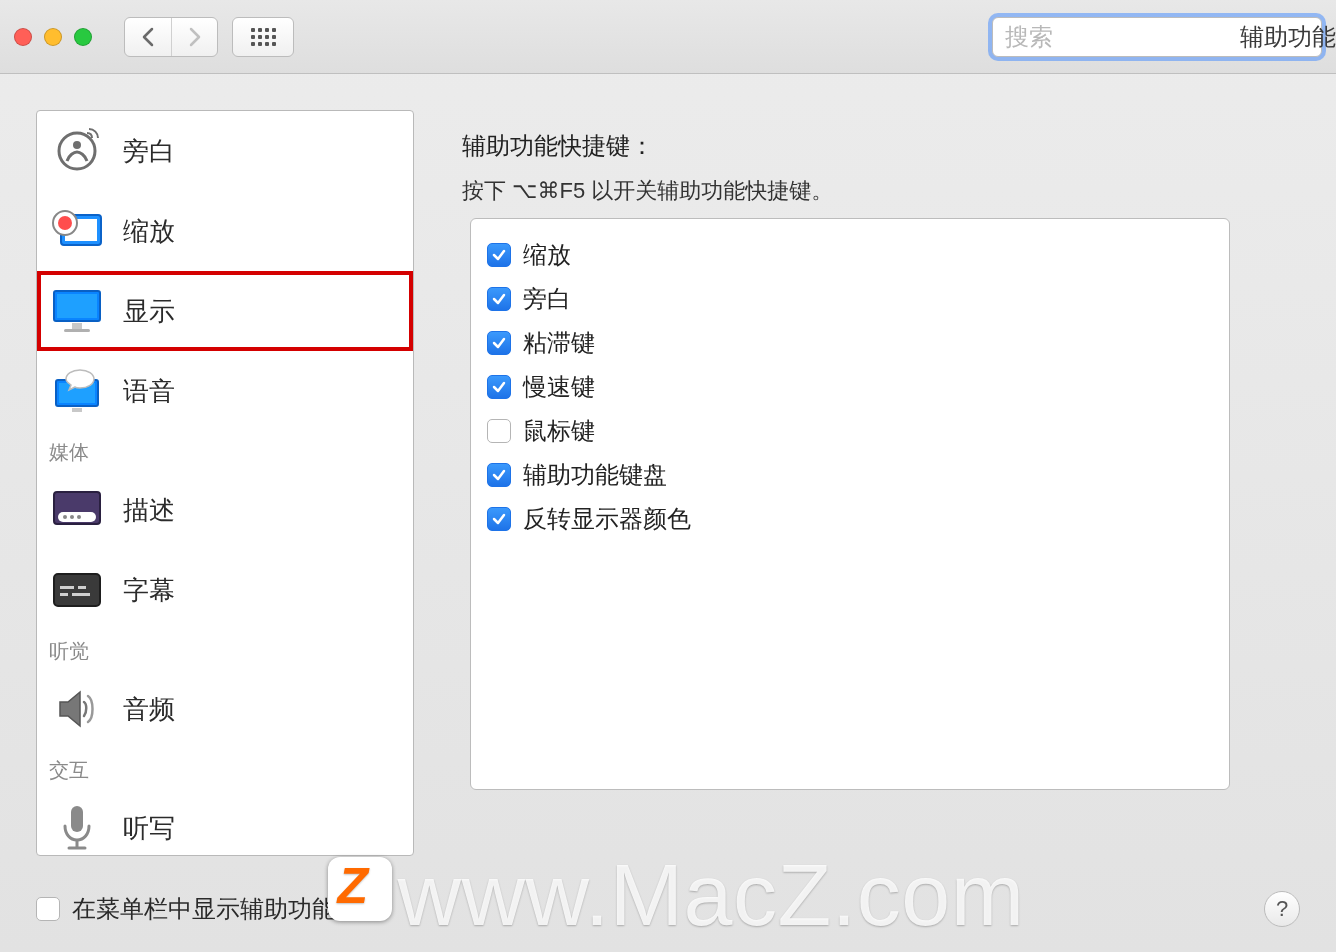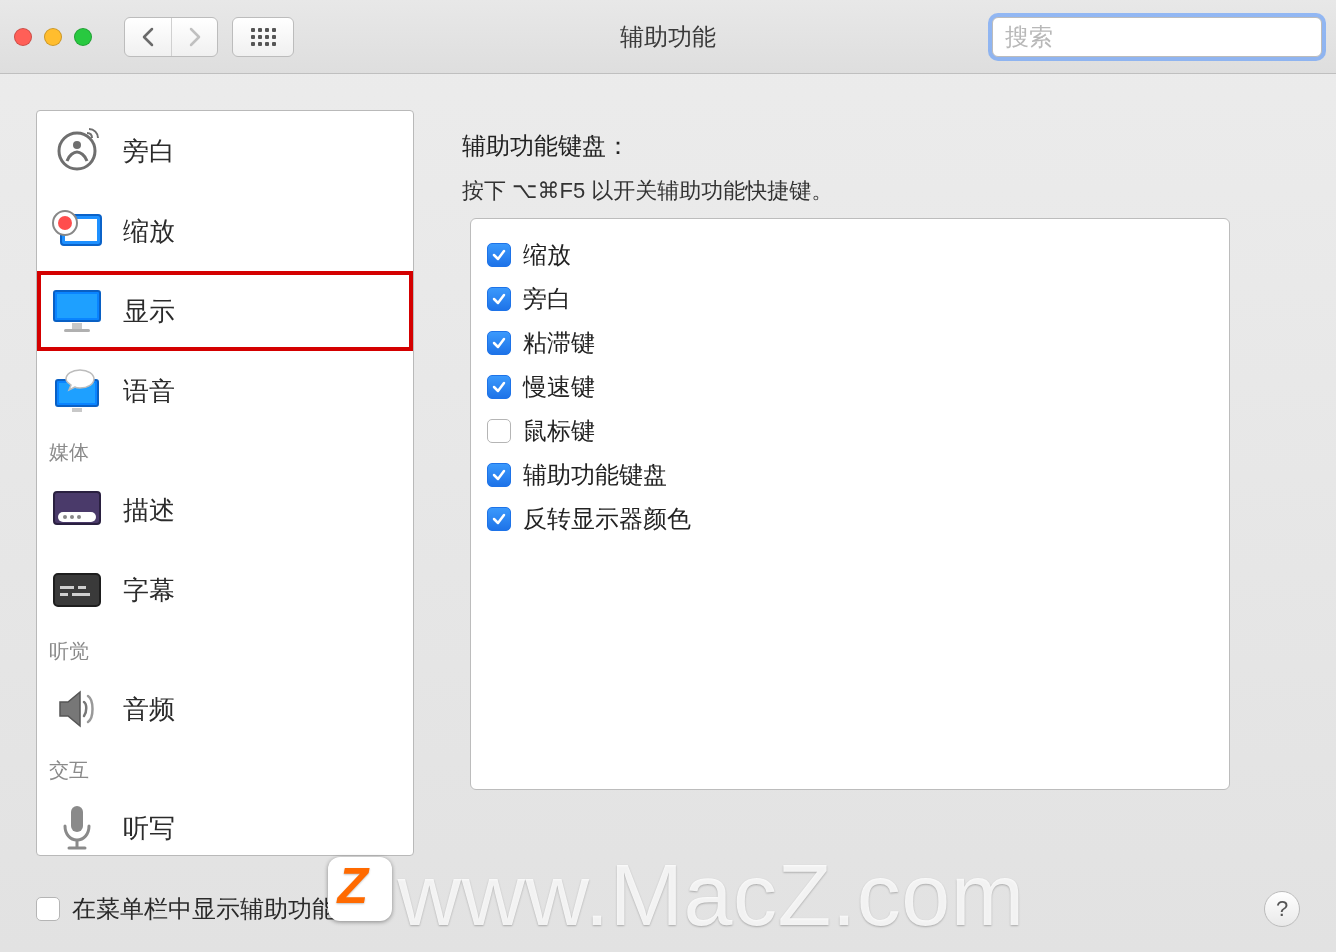--- a/index.html
+++ b/index.html
@@ -79,21 +79,21 @@
     display: grid;
     grid-template-columns: repeat(4, 4px);
     grid-template-rows: repeat(3, 4px);
     gap: 3px;
   }
   .grid-glyph span { background: #555; border-radius: 1px; }
   .title {
     position: absolute;
     left: 0;
     right: 0;
-    text-align: center;
+    text-align: right;
     font-size: 24px;
     color: #3a3a3a;
     pointer-events: none;
     font-family: Liberation Serif, serif;
   }
   .search-wrap {
     margin-left: auto;
     width: 330px;
     height: 40px;
     border-radius: 6px;
@@ -434,21 +434,21 @@
             <line x1="12" y1="46" x2="28" y2="46" stroke="#8a8a8a" stroke-width="3" stroke-linecap="round"></line>
           </svg>
         </div>
         <span>听写</span>
       </div>
 
     </div>
 
     <div class="content">
       <div class="content-inner">
-        <div class="heading">辅助功能键盘：</div>
+        <div class="heading">辅助功能快捷键：</div>
         <div class="subhead">按下 ⌥⌘F5 以开关辅助功能快捷键。</div>
 
         <div class="check-box">
           <div class="check-row">
             <div class="chk checked">
                 <svg width="16" height="16" viewBox="0 0 16 16">
                   <polyline points="3,8 7,12 13,4" fill="none" stroke-width="2.5" stroke-linecap="round" stroke-linejoin="round"></polyline>
                 </svg>
               </div>
             <span>缩放</span>

